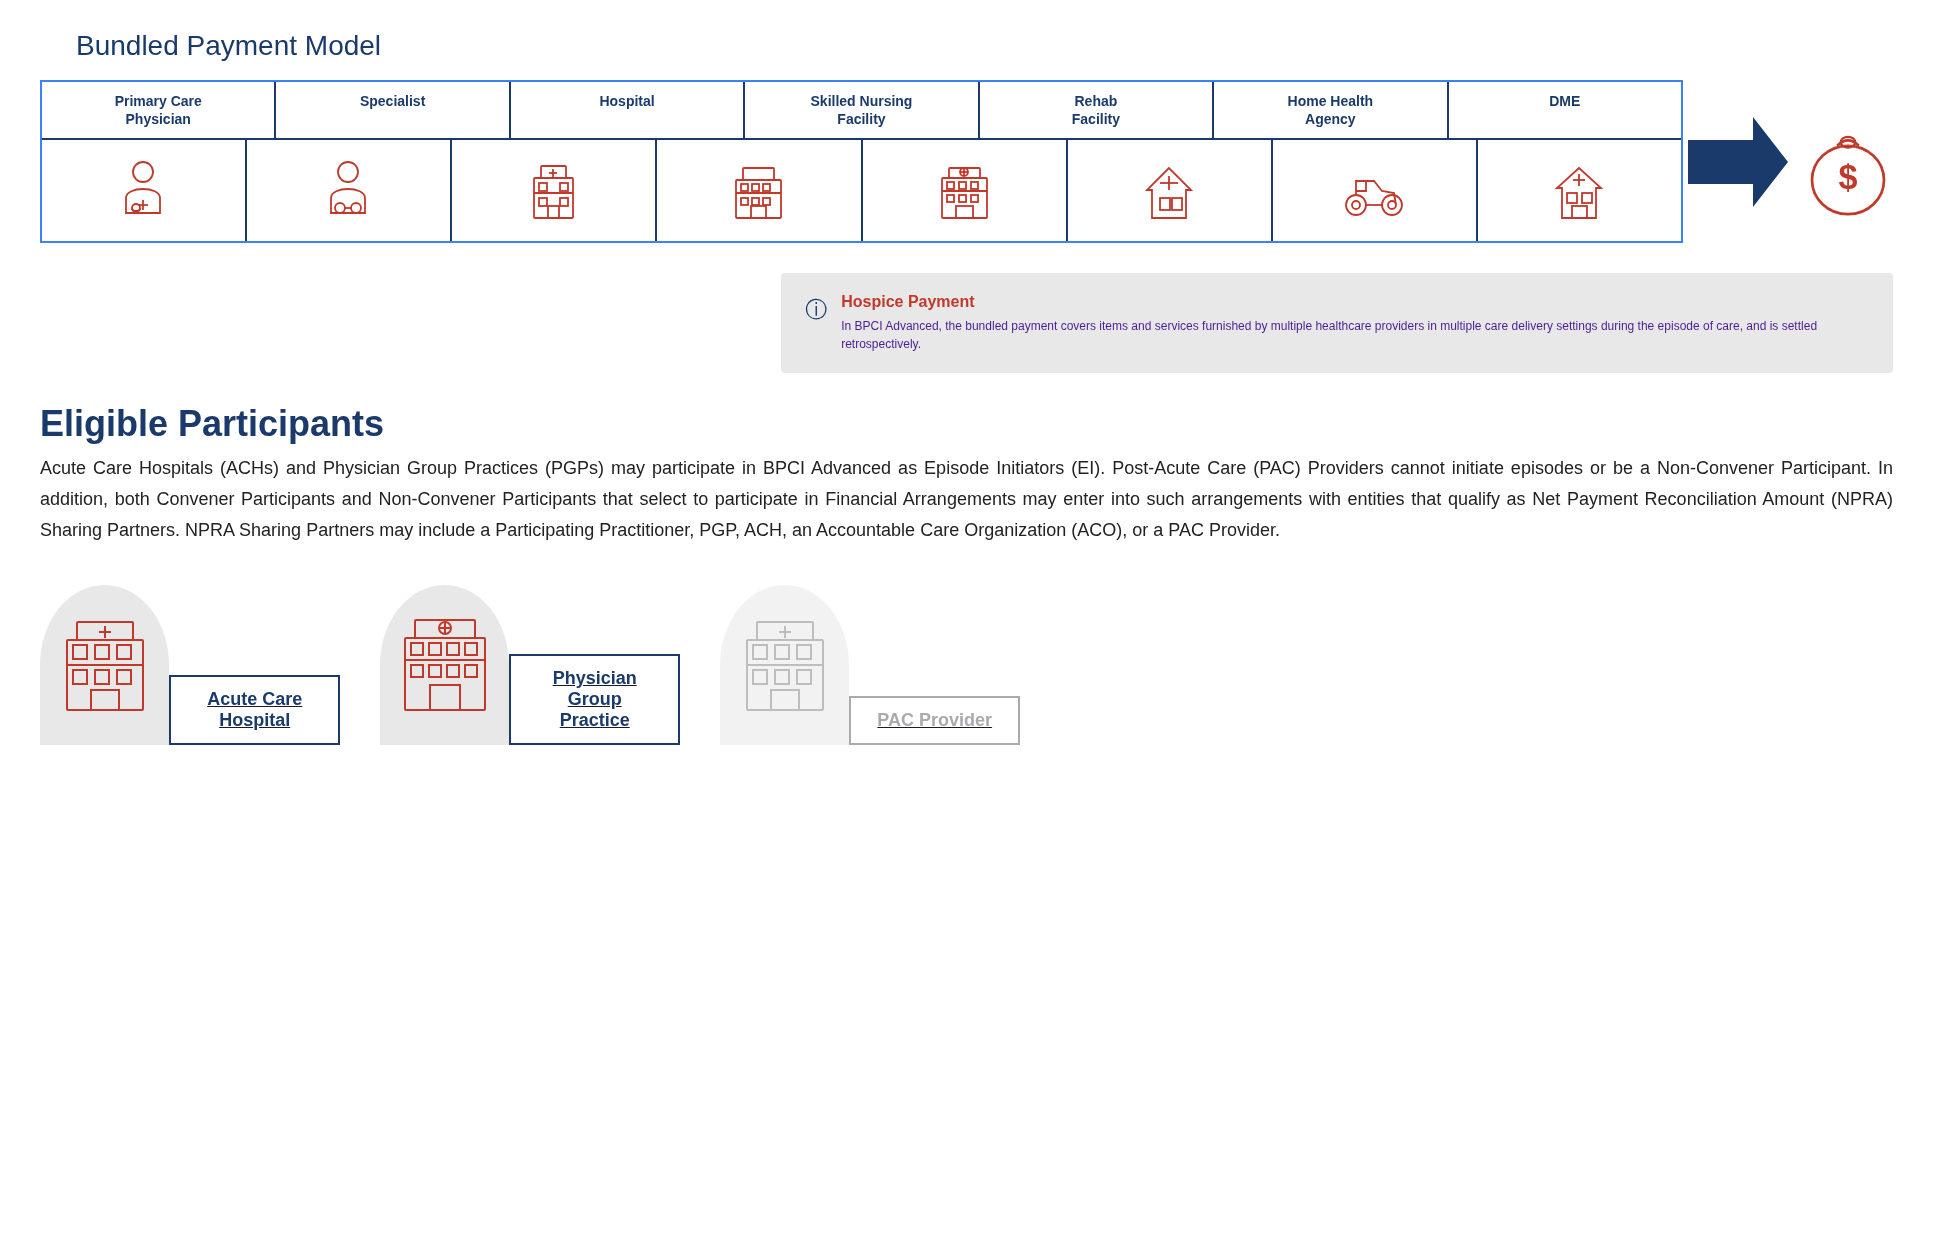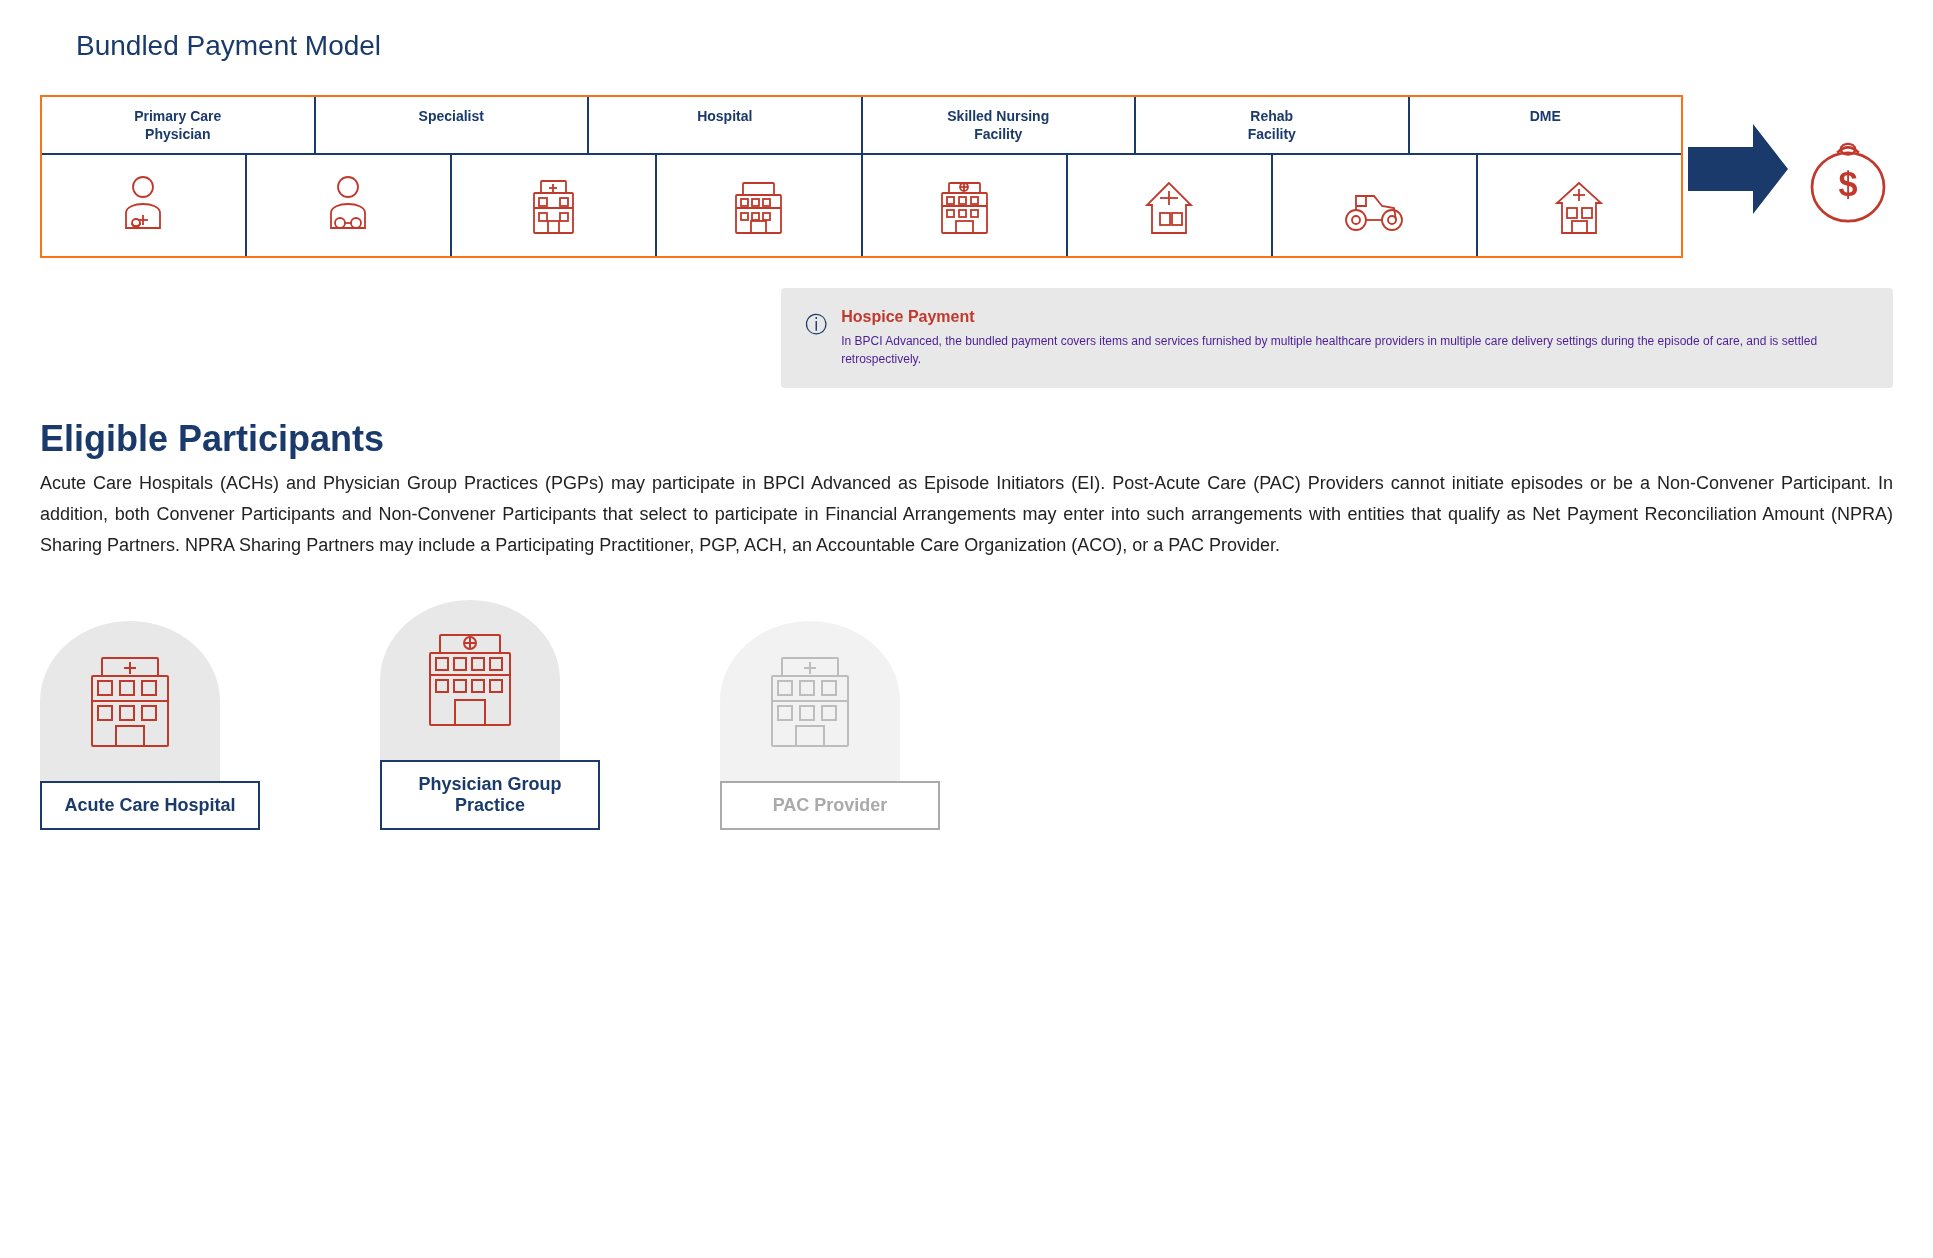--- a/index.html
+++ b/index.html
@@ -61,22 +61,21 @@
 
     .flow-wrapper {
       display: flex;
       align-items: center;
       gap: 0;
       margin-bottom: 30px;
     }
 
     .flow-table-container {
       flex: 1;
-      border: 2px solid #f97316;
-      margin-top: 15px;
+      border: 2px solid #3b82f6;
     }
 
     
     .money-bag {
       width: 90px;
       height: 100px;
       margin-left: 10px;
       display: flex;
       align-items: center;
       justify-content: center;
@@ -130,23 +129,24 @@
     
     .participant-cards {
       display: flex;
       gap: 40px;
       align-items: flex-end;
       margin-top: 10px;
     }
 
     .participant-card {
       display: flex;
-      flex-direction: column;
-      align-items: flex-start;
+      flex-direction: row;
+      align-items: flex-end;
       width: 300px;
+      text-decoration: underline;
     }
 
     .card-icon-circle {
       width: 180px;
       height: 160px;
       border-radius: 50% 50% 0 0;
       background: #e8e8e8;
       display: flex;
       align-items: center;
       justify-content: center;
@@ -189,20 +189,21 @@
 
 <div class="flow-wrapper">
   <div class="flow-table-container">
 
     <div class="flow-header">
       <div class="flow-cell">Primary Care<br>Physician</div>
       <div class="flow-cell">Specialist</div>
       <div class="flow-cell">Hospital</div>
       <div class="flow-cell">Skilled Nursing<br>Facility</div>
       <div class="flow-cell">Rehab<br>Facility</div>
+      <div class="flow-cell">Home Health<br>Agency</div>
       <div class="flow-cell">DME</div>
     </div>
 
     <div class="flow-icons-row">
 
       <div class="flow-icon-cell">
         <svg width="55" height="65" viewBox="0 0 55 65" fill="none" stroke="#c0392b" stroke-width="1.8">
           <circle cx="27" cy="14" r="10"></circle>
           <path d="M10 40 C10 28 44 28 44 40 L44 55 L10 55 Z"></path>
           <line x1="27" y1="42" x2="27" y2="52"></line>

